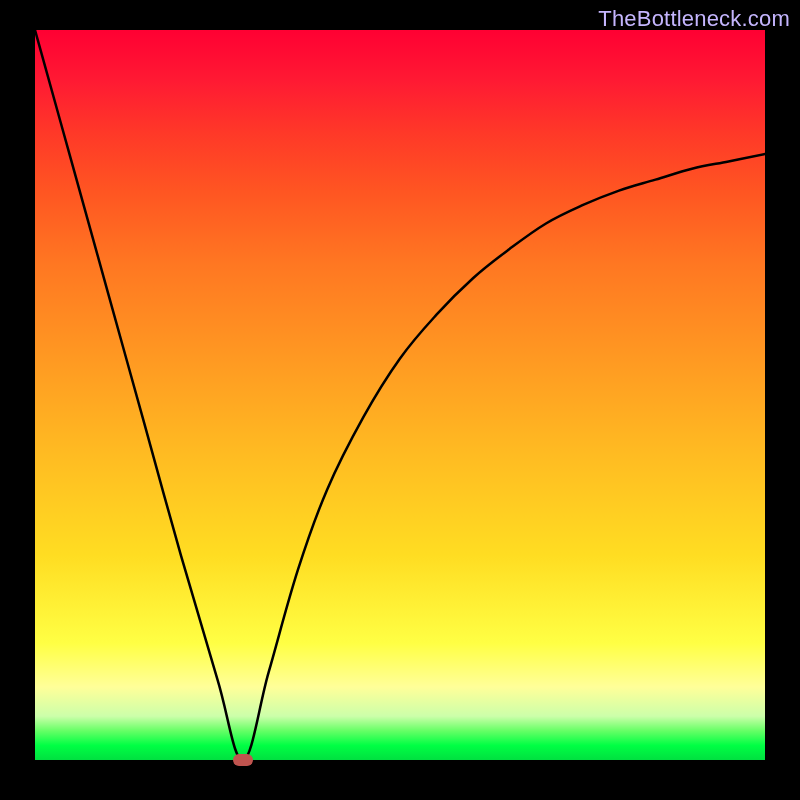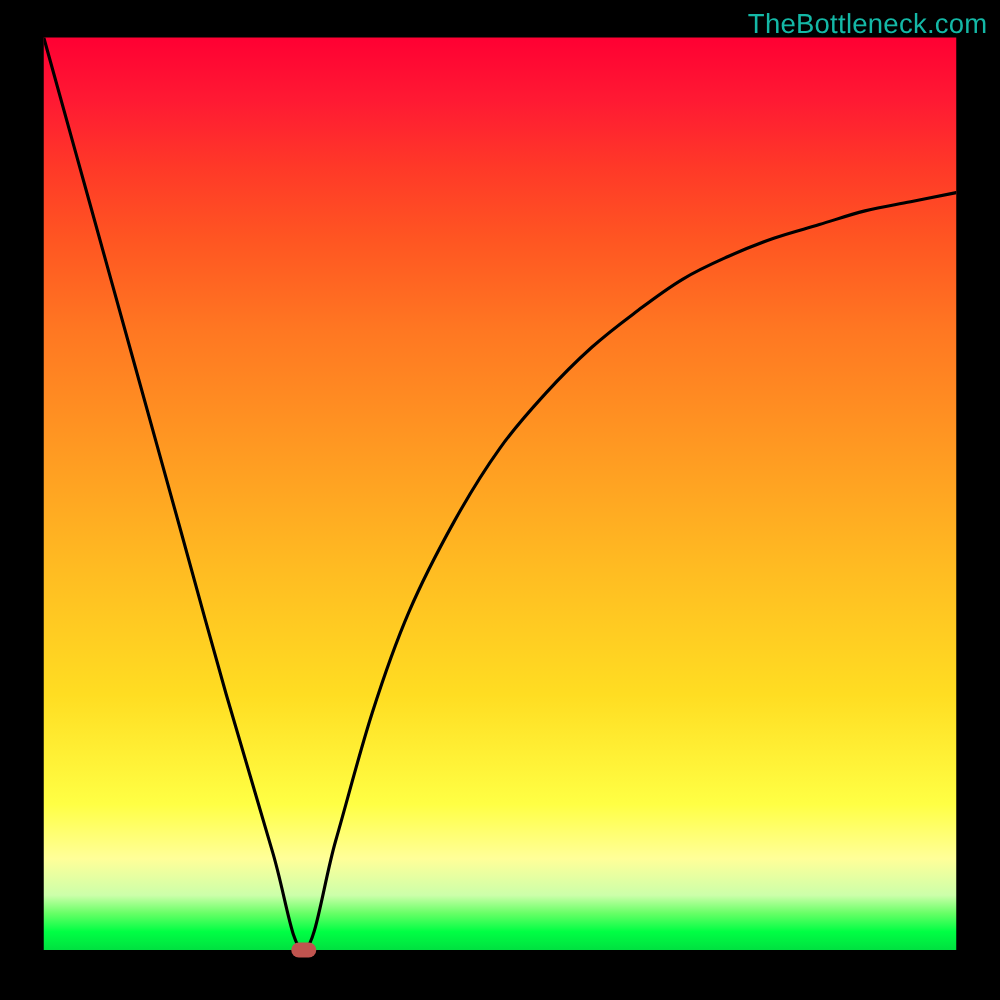--- a/index.html
+++ b/index.html
@@ -38,21 +38,21 @@
       #ccffaa 94%,
       #66ff66 96%,
       #00ff44 98%,
       #00e040 100%
     );
   }
   .watermark {
     position: absolute;
     top: 6px;
     right: 10px;
-    color: #14b8a6;
+    color: #c4b5fd;
     font-size: 22px;
     letter-spacing: 0.2px;
     z-index: 5;
     font-weight: 500;
   }
   svg.curve {
     position: absolute;
     left: 0;
     top: 0;
     width: 100%;

